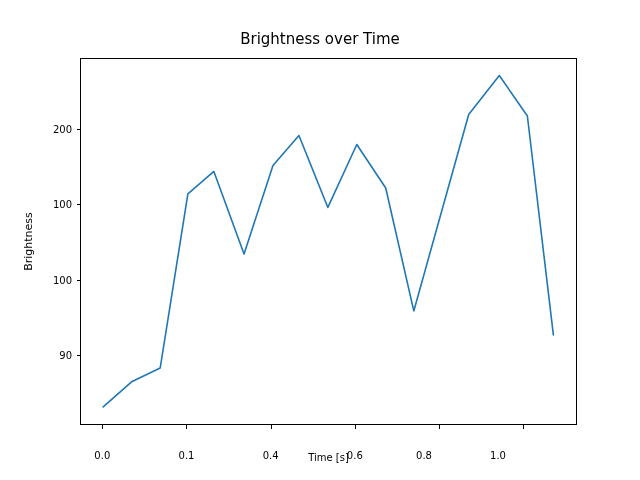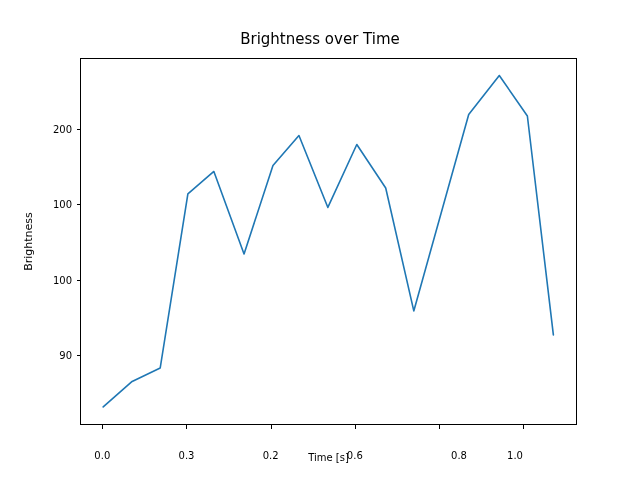--- a/index.html
+++ b/index.html
@@ -105,25 +105,25 @@
   <div id="xlabel">Time [s]</div>
 
   <div id="ytick-labels">
       <div class="tick-label ytick-label" style="top: 355.038px; left: 34px; width: 38px;">90</div>
       <div class="tick-label ytick-label" style="top: 279.647px; left: 34px; width: 38px;">100</div>
       <div class="tick-label ytick-label" style="top: 204.257px; left: 34px; width: 38px;">100</div>
       <div class="tick-label ytick-label" style="top: 128.867px; left: 34px; width: 38px;">200</div>
     </div>
   <div id="xtick-labels">
       <div class="tick-label xtick-label" style="left: 102.304px; top: 432px;">0.0</div>
-      <div class="tick-label xtick-label" style="left: 186.47px; top: 432px;">0.3</div>
-      <div class="tick-label xtick-label" style="left: 270.636px; top: 432px;">0.2</div>
+      <div class="tick-label xtick-label" style="left: 186.47px; top: 432px;">0.1</div>
+      <div class="tick-label xtick-label" style="left: 270.636px; top: 432px;">0.4</div>
       <div class="tick-label xtick-label" style="left: 354.802px; top: 432px;">0.6</div>
-      <div class="tick-label xtick-label" style="left: 459px; top: 432px;">0.8</div>
-      <div class="tick-label xtick-label" style="left: 515px; top: 432px;">1.0</div>
+      <div class="tick-label xtick-label" style="left: 424px; top: 432px;">0.8</div>
+      <div class="tick-label xtick-label" style="left: 498px; top: 432px;">1.0</div>
     </div>
   <div id="tick-marks">
       <div class="tick-mark ytick-mark" style="top: 355.038px;"></div>
       <div class="tick-mark ytick-mark" style="top: 279.647px;"></div>
       <div class="tick-mark ytick-mark" style="top: 204.257px;"></div>
       <div class="tick-mark ytick-mark" style="top: 128.867px;"></div>
       <div class="tick-mark xtick-mark" style="left: 102.304px;"></div>
       <div class="tick-mark xtick-mark" style="left: 186.47px;"></div>
       <div class="tick-mark xtick-mark" style="left: 270.636px;"></div>
       <div class="tick-mark xtick-mark" style="left: 354.802px;"></div>

